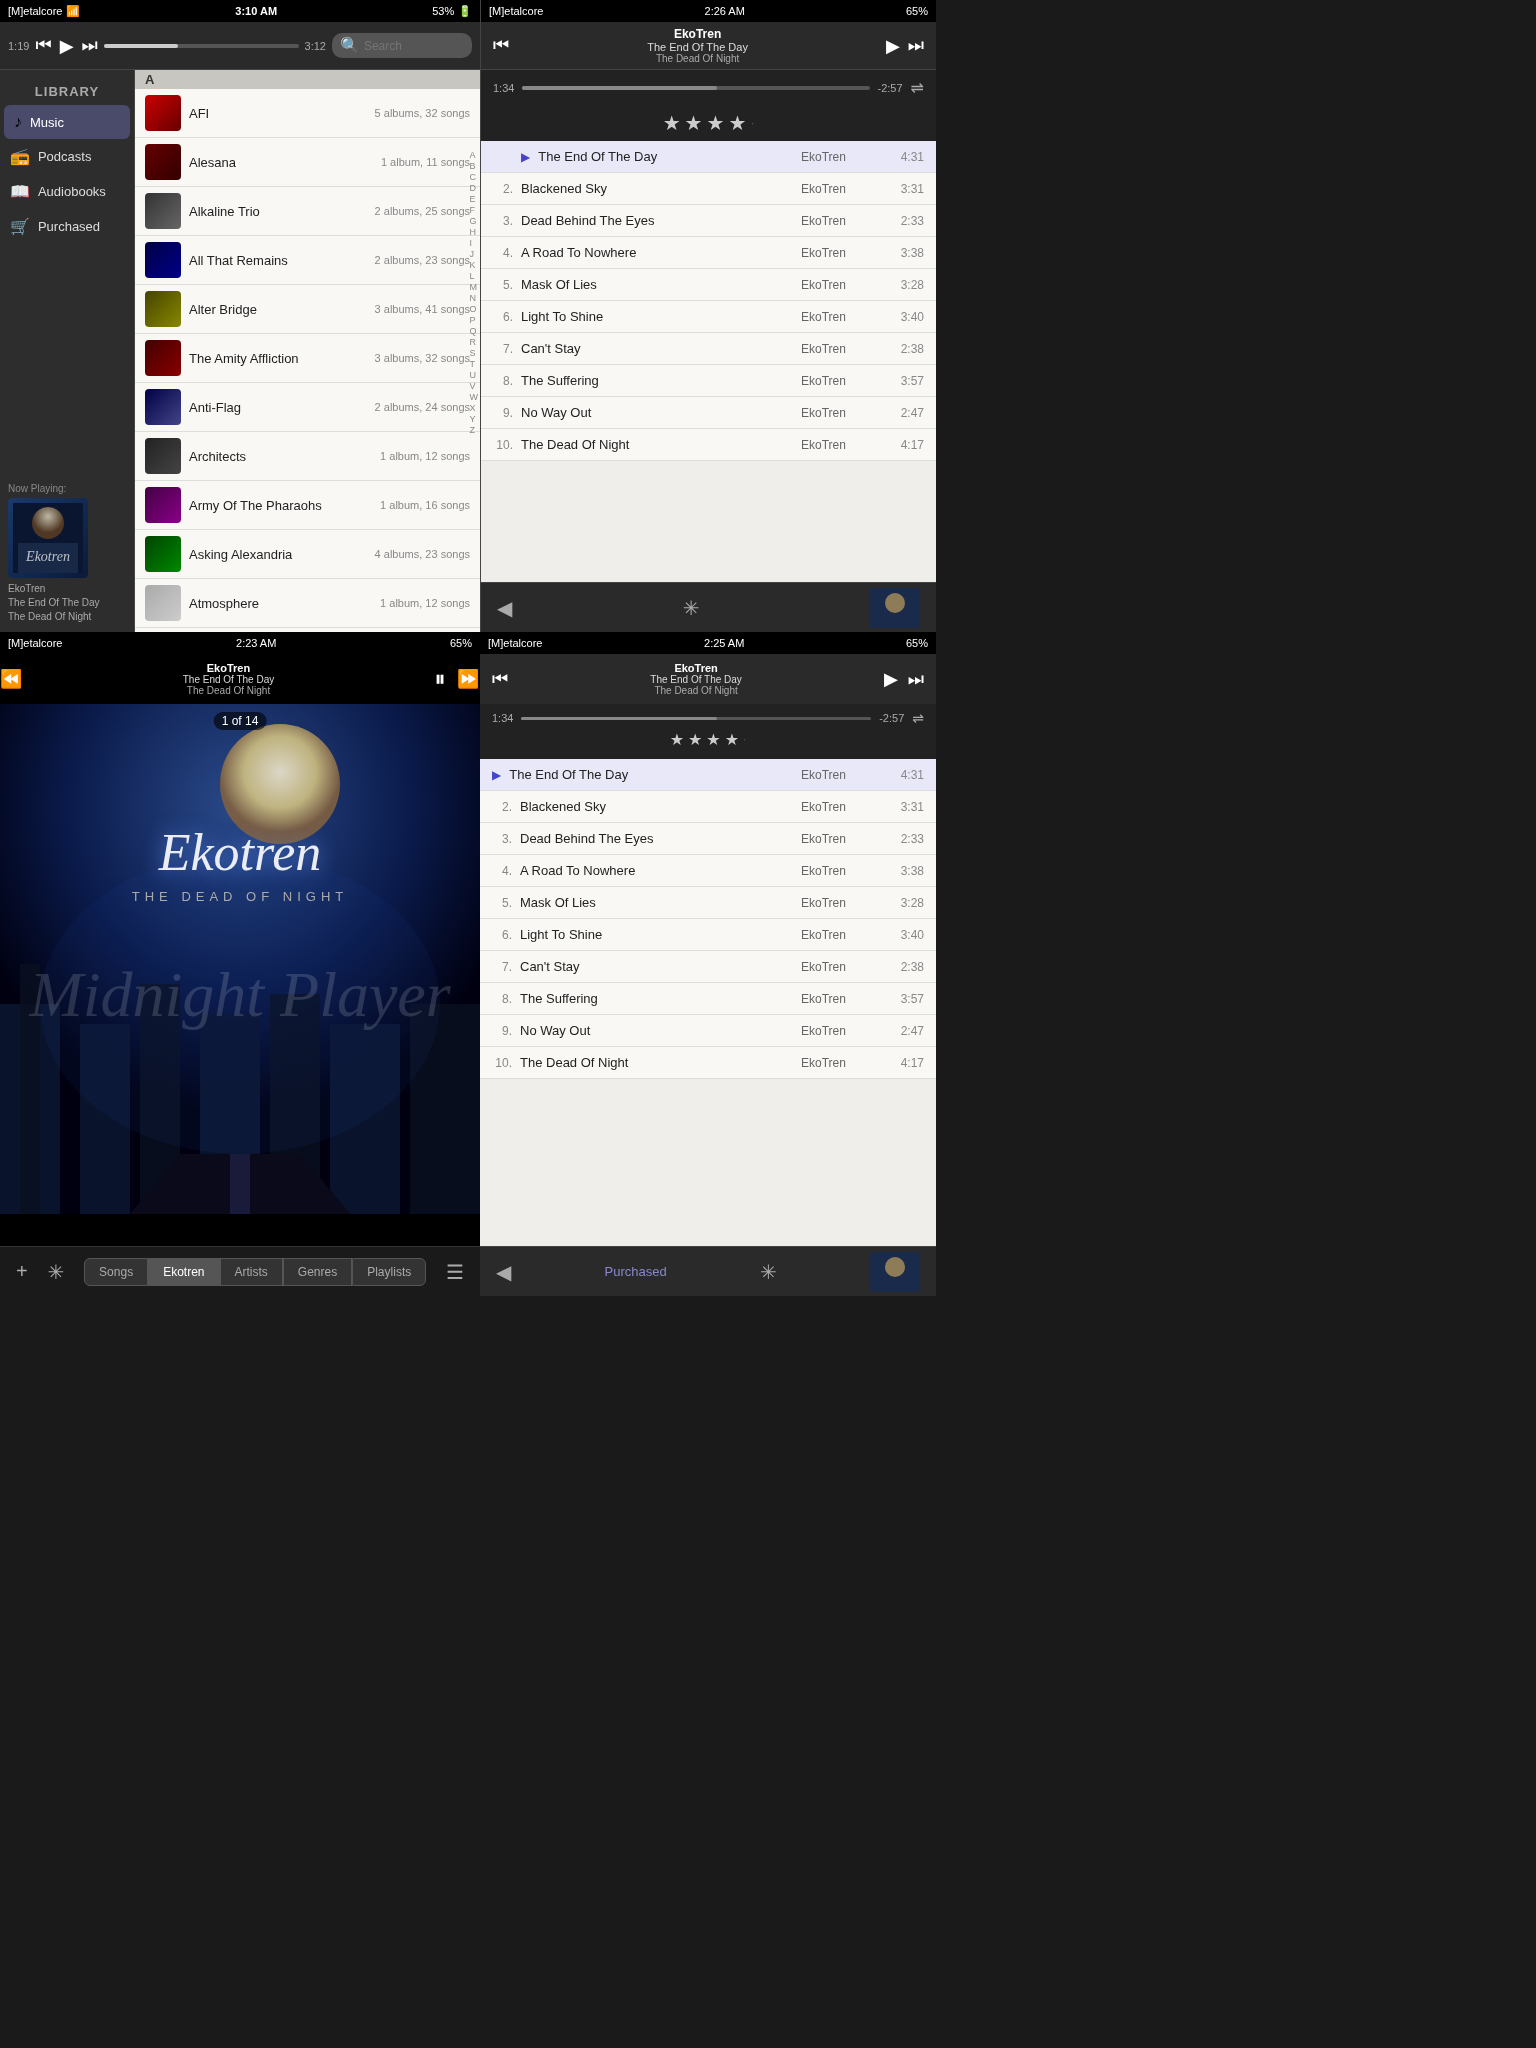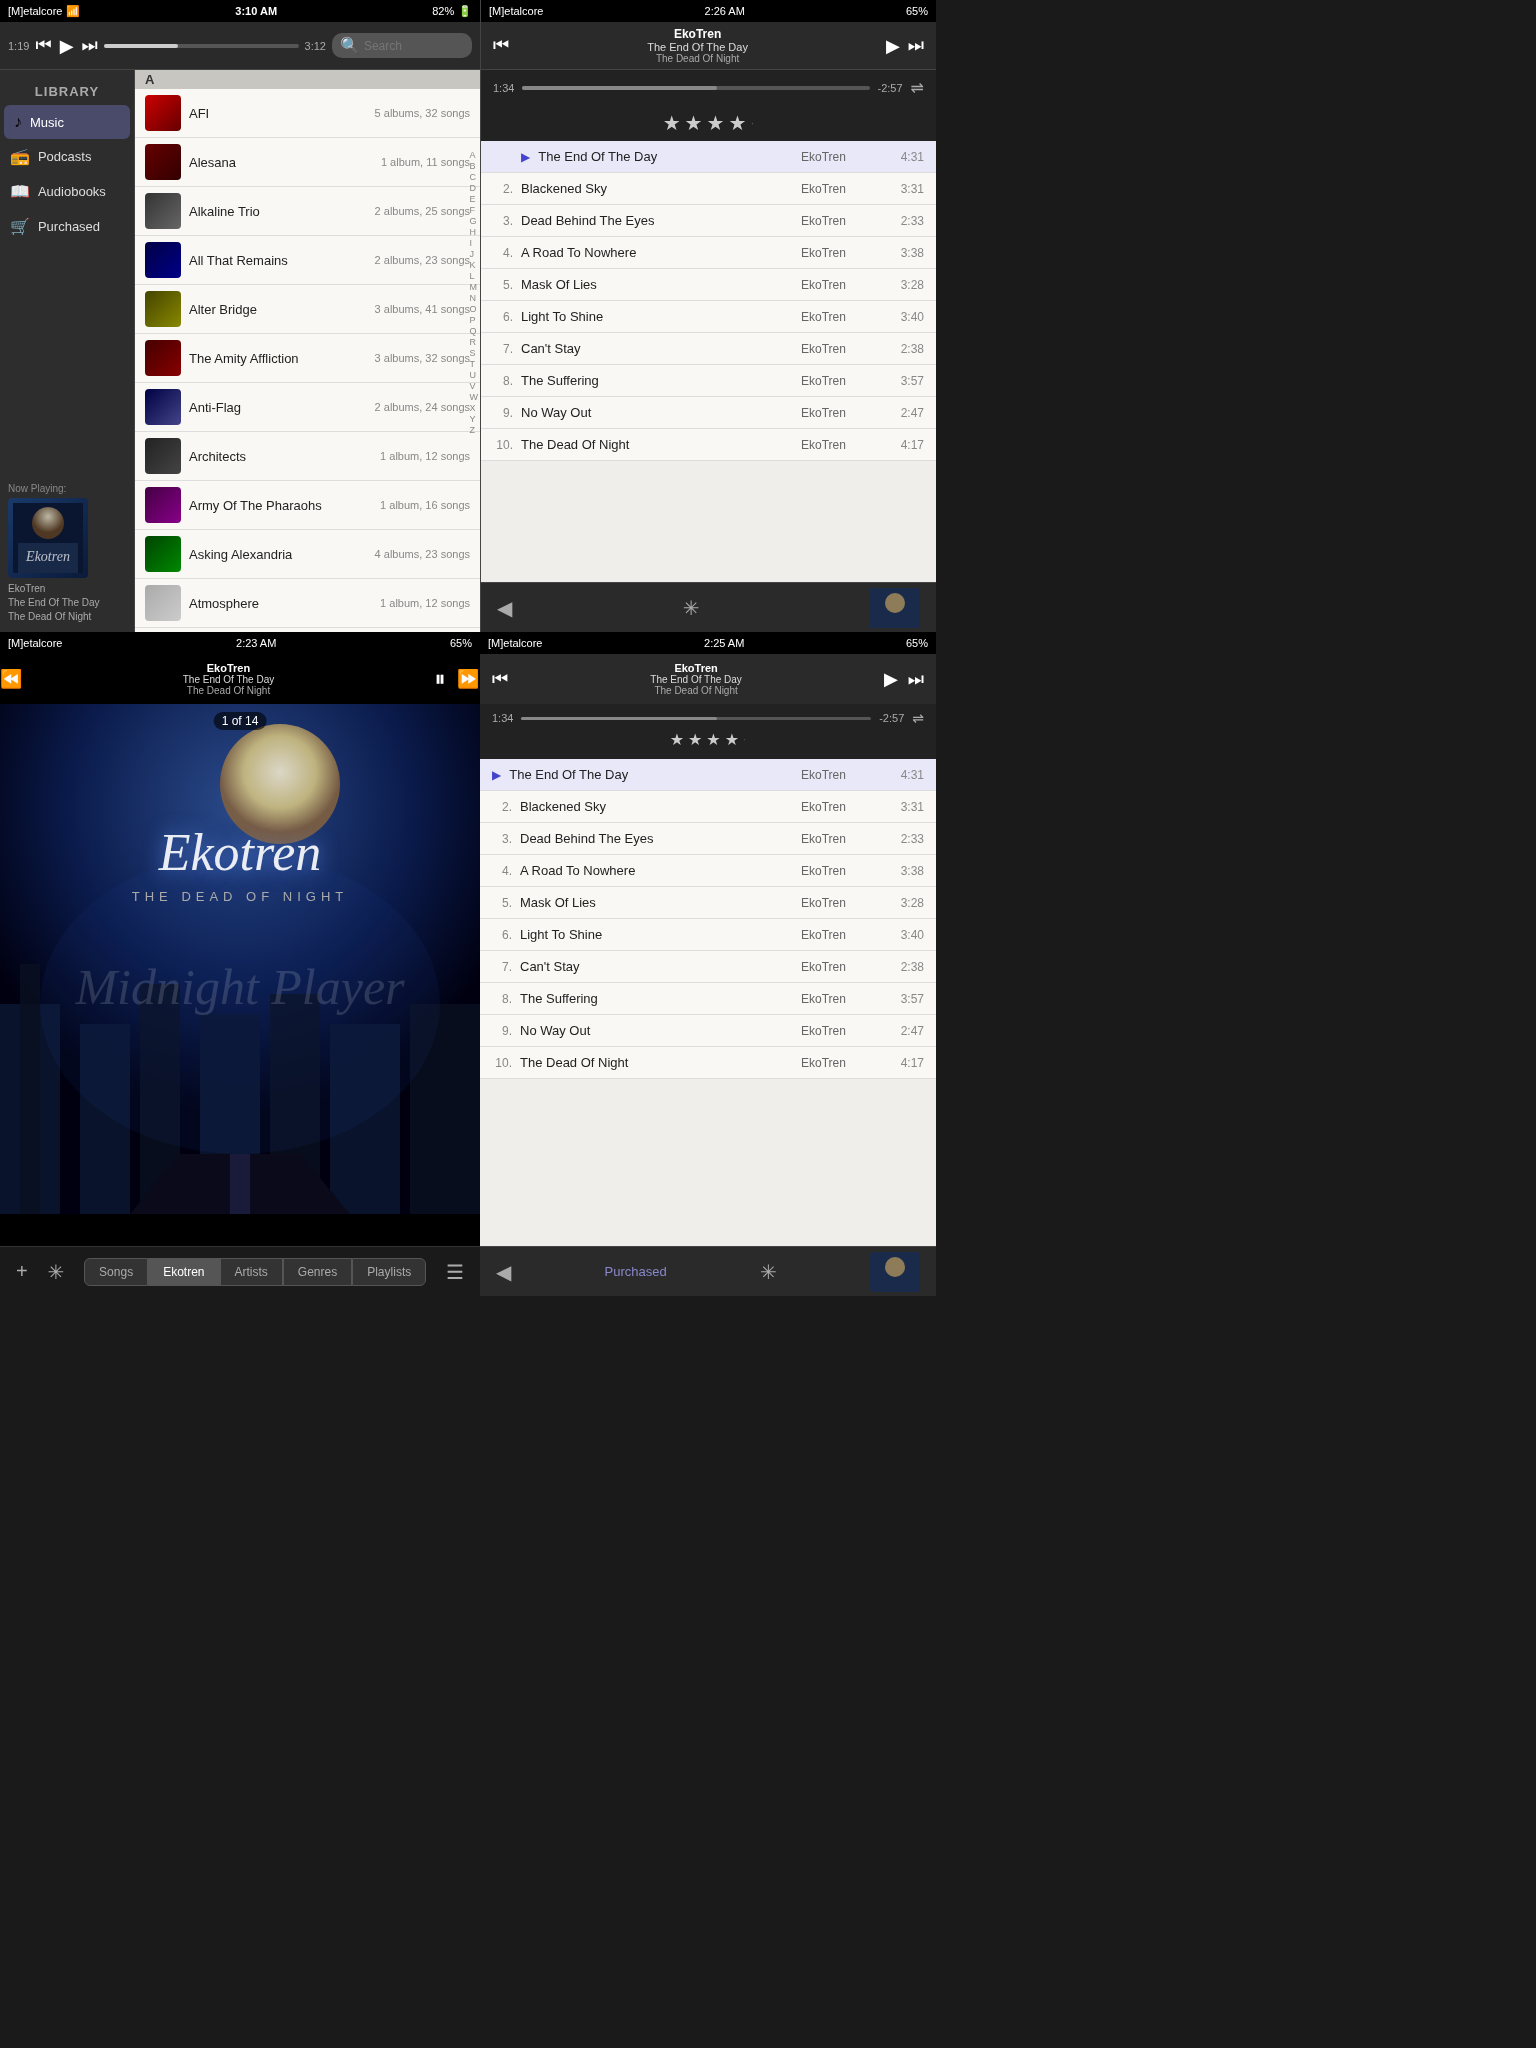--- a/index.html
+++ b/index.html
@@ -393,24 +393,24 @@
       top: 632px;
       left: 480px;
       width: 456px;
       height: 664px;
       background: #1c1c1c;
     }
 
     
     .watermark {
       position: absolute;
-      bottom: 280px;
+      bottom: 264px;
       left: 50%;
       transform: translateX(-50%);
-      font-size: 50px;
+      font-size: 64px;
       color: rgba(255,255,255,0.15);
       font-style: italic;
       font-family: Georgia, serif;
       white-space: nowrap;
       pointer-events: none;
       z-index: 5;
     }
 
     
     .rmp-status {
@@ -483,21 +483,21 @@
 
 <div class="main-screen">
 
   <div class="status-bar">
     <div class="status-bar-left">
       <span>[M]etalcore</span>
       <span>📶</span>
     </div>
     <div class="status-bar-center">3:10 AM</div>
     <div class="status-bar-right">
-      <span>82%</span>
+      <span>53%</span>
       <span>🔋</span>
     </div>
   </div>
 
   <div class="transport-bar">
     <span class="time-label">1:19</span>
     <div class="transport-controls">
       <button class="transport-btn">⏮</button>
       <button class="transport-btn">▶</button>
       <button class="transport-btn">⏭</button>

